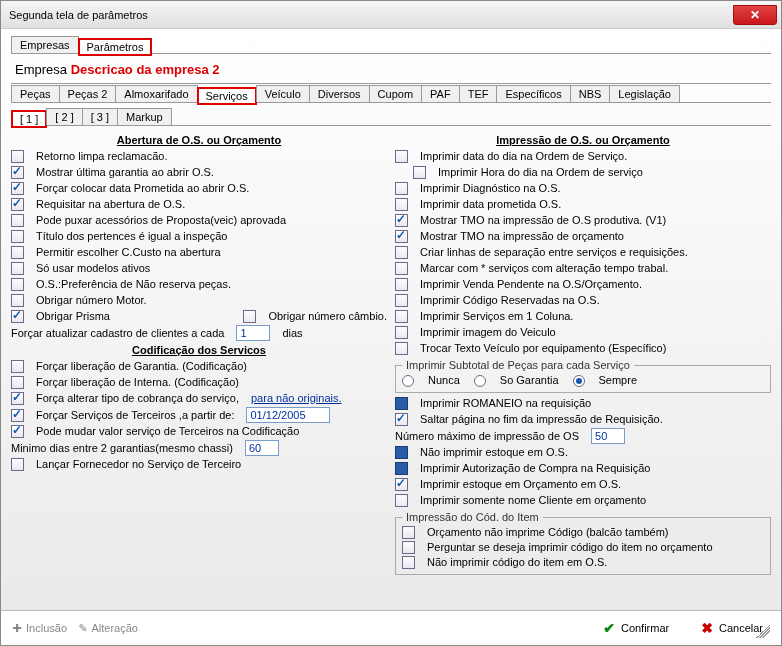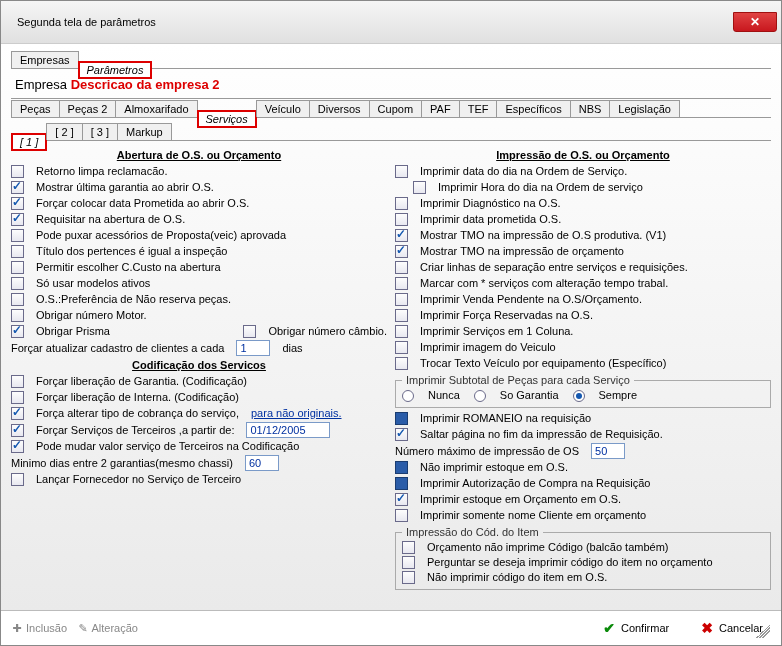--- a/index.html
+++ b/index.html
@@ -15,27 +15,27 @@
   .window {
     width: 782px;
     height: 646px;
     background: #fff;
     border: 1px solid #888;
     box-shadow: 0 0 8px rgba(0,0,0,0.4);
     display: flex;
     flex-direction: column;
   }
   .titlebar {
-    height: 43px;
+    height: 28px;
     background: linear-gradient(to bottom, #f5f5f5, #e0e0e0);
     border-bottom: 1px solid #ccc;
     display: flex;
     align-items: center;
     justify-content: space-between;
-    padding-left: 16px;
+    padding-left: 8px;
   }
   .close-btn {
     width: 44px; height: 20px;
     background: linear-gradient(to bottom,#e04343,#c8171e);
     color:#fff; text-align:center; line-height:18px;
     border:1px solid #a01010; border-radius:0 0 3px 3px;
     margin-right:4px; font-weight:bold; font-size:12px;
     cursor: pointer;
   }
   .client {
@@ -53,22 +53,21 @@
     padding:2px 8px;
     border:1px solid #999;
     border-bottom:none;
     background:#f0f0f0;
     margin-right:-1px;
     cursor:pointer;
     position:relative;
   }
   .tab.active {
     background:#fff;
-    top:11px;
-    font-style:italic;
+    top:3px;
   }
   .tab.highlight { border:2px solid #d00; padding:1px 7px; }
   .empresa-line {
     font-size:13px; padding:4px 4px 6px 4px;
     border-bottom:1px solid #999;
   }
   .empresa-line .desc { color:#d00; font-weight:bold; }
   .subsub .tab { font-weight:normal; }
   .columns {
     display:flex; gap:8px; flex:1; padding-top:2px;
@@ -306,21 +305,21 @@
         <div class="row">
             <div class="cb"></div>
             <span>Marcar com * serviços com alteração tempo trabal.</span>
           </div>
         <div class="row">
             <div class="cb"></div>
             <span>Imprimir Venda Pendente na O.S/Orçamento.</span>
           </div>
         <div class="row">
             <div class="cb"></div>
-            <span>Imprimir Força Reservadas na O.S.</span>
+            <span>Imprimir Código Reservadas na O.S.</span>
           </div>
         <div class="row">
             <div class="cb"></div>
             <span>Imprimir Serviços em 1 Coluna.</span>
           </div>
         <div class="row">
             <div class="cb"></div>
             <span>Imprimir imagem do Veiculo</span>
           </div>
         <div class="row">

